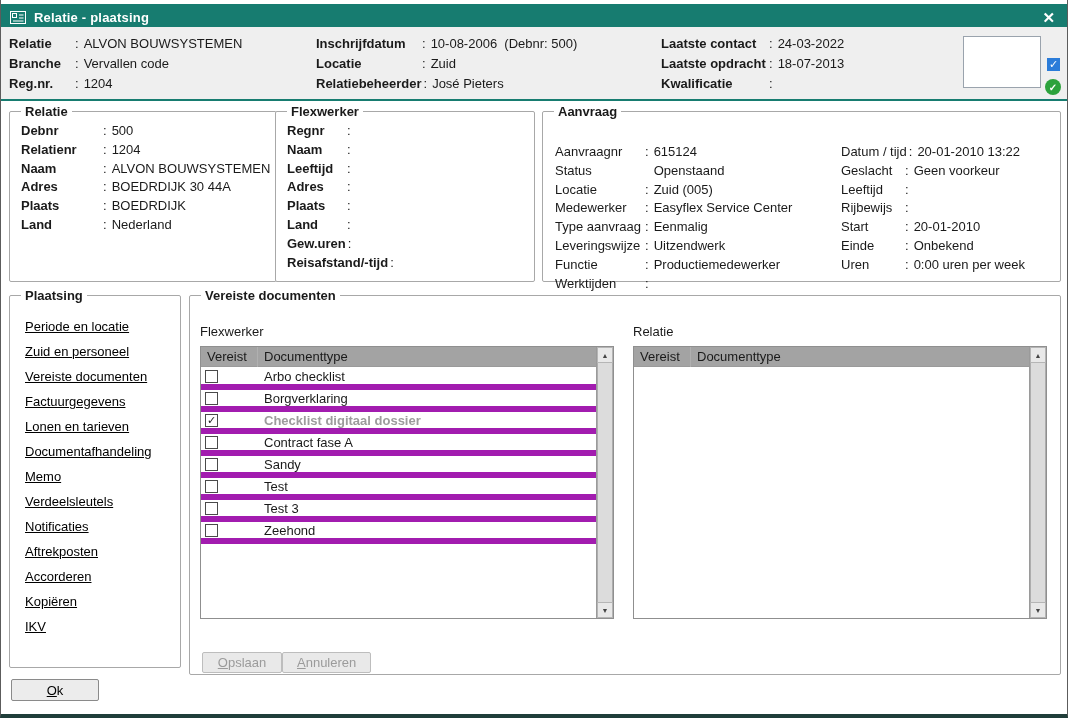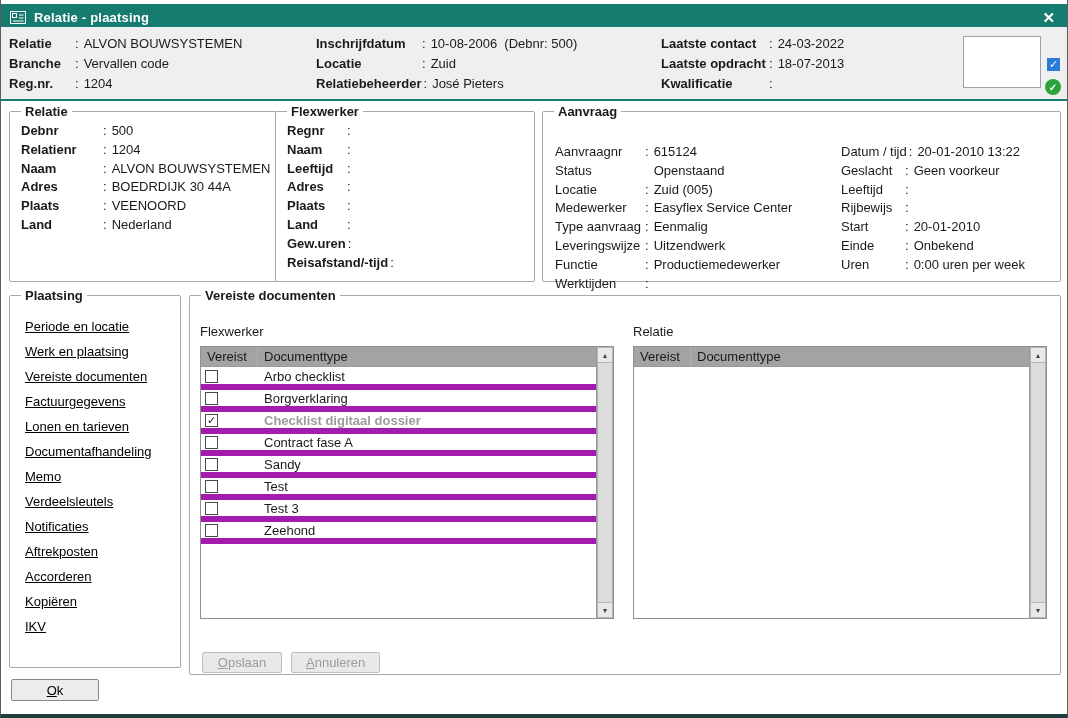--- a/index.html
+++ b/index.html
@@ -85,21 +85,21 @@
   
   .vscroll{
     position:absolute;right:0;top:0;bottom:0;width:17px;background:#F1F1F1;border-left:1px solid #9a9a9a;
     display:flex;flex-direction:column;
   }
   .sb-btn{height:16px;background:#E8E8E8;border:1px solid #b5b5b5;display:flex;align-items:center;justify-content:center;cursor:pointer;}
   .sb-up::before{content:"▲";font-size:7px;color:#444;}
   .sb-down::before{content:"▼";font-size:7px;color:#444;}
   .sb-thumb{flex:1;background:#DCDCDC;border:1px solid #adadad;border-top:none;border-bottom:none;cursor:pointer;}
   
-  .actions{position:absolute;left:12px;top:349px;display:flex;gap:9px;}
+  .actions{position:absolute;left:12px;top:349px;display:flex;}
   .btn{
     height:21px;min-width:80px;padding:0 14px;background:#E9E9E9;border:1px solid #BDBDBD;border-radius:2px;
     font-family:inherit;font-size:13px;color:#9B9B9B;cursor:pointer;
   }
   .btn > span{display:block;}
   .btn > span::first-letter{text-decoration:underline;}
   .ok-btn{
     position:absolute;left:10px;top:679px;width:88px;height:22px;background:#ECECEC;border:1px solid #8a8a8a;
     border-radius:2px;font-family:inherit;font-size:13px;color:#000;cursor:pointer;
   }
@@ -215,21 +215,21 @@
 
         <div class="kv-row">
           <span class="kv-label">Adres</span>
           <span class="kv-colon">:</span>
           <span class="kv-value">BOEDRDIJK 30 44A</span>
         </div>
 
         <div class="kv-row">
           <span class="kv-label">Plaats</span>
           <span class="kv-colon">:</span>
-          <span class="kv-value">VEENOORD</span>
+          <span class="kv-value">BOEDRDIJK</span>
         </div>
 
         <div class="kv-row">
           <span class="kv-label">Land</span>
           <span class="kv-colon">:</span>
           <span class="kv-value">Nederland</span>
         </div>
       </div>
   </fieldset>
 
@@ -384,21 +384,21 @@
         </div>
       </div>
   </fieldset>
 
   <fieldset class="fs fs-plaatsing">
     <legend>Plaatsing</legend>
     <div class="nav-list">
 
         <a class="nav-item">Periode en locatie</a>
 
-        <a class="nav-item">Werk en plaatsing</a>
+        <a class="nav-item">Zuid en personeel</a>
 
         <a class="nav-item">Vereiste documenten</a>
 
         <a class="nav-item">Factuurgegevens</a>
 
         <a class="nav-item">Lonen en tarieven</a>
 
         <a class="nav-item">Documentafhandeling</a>
 
         <a class="nav-item">Memo</a>

